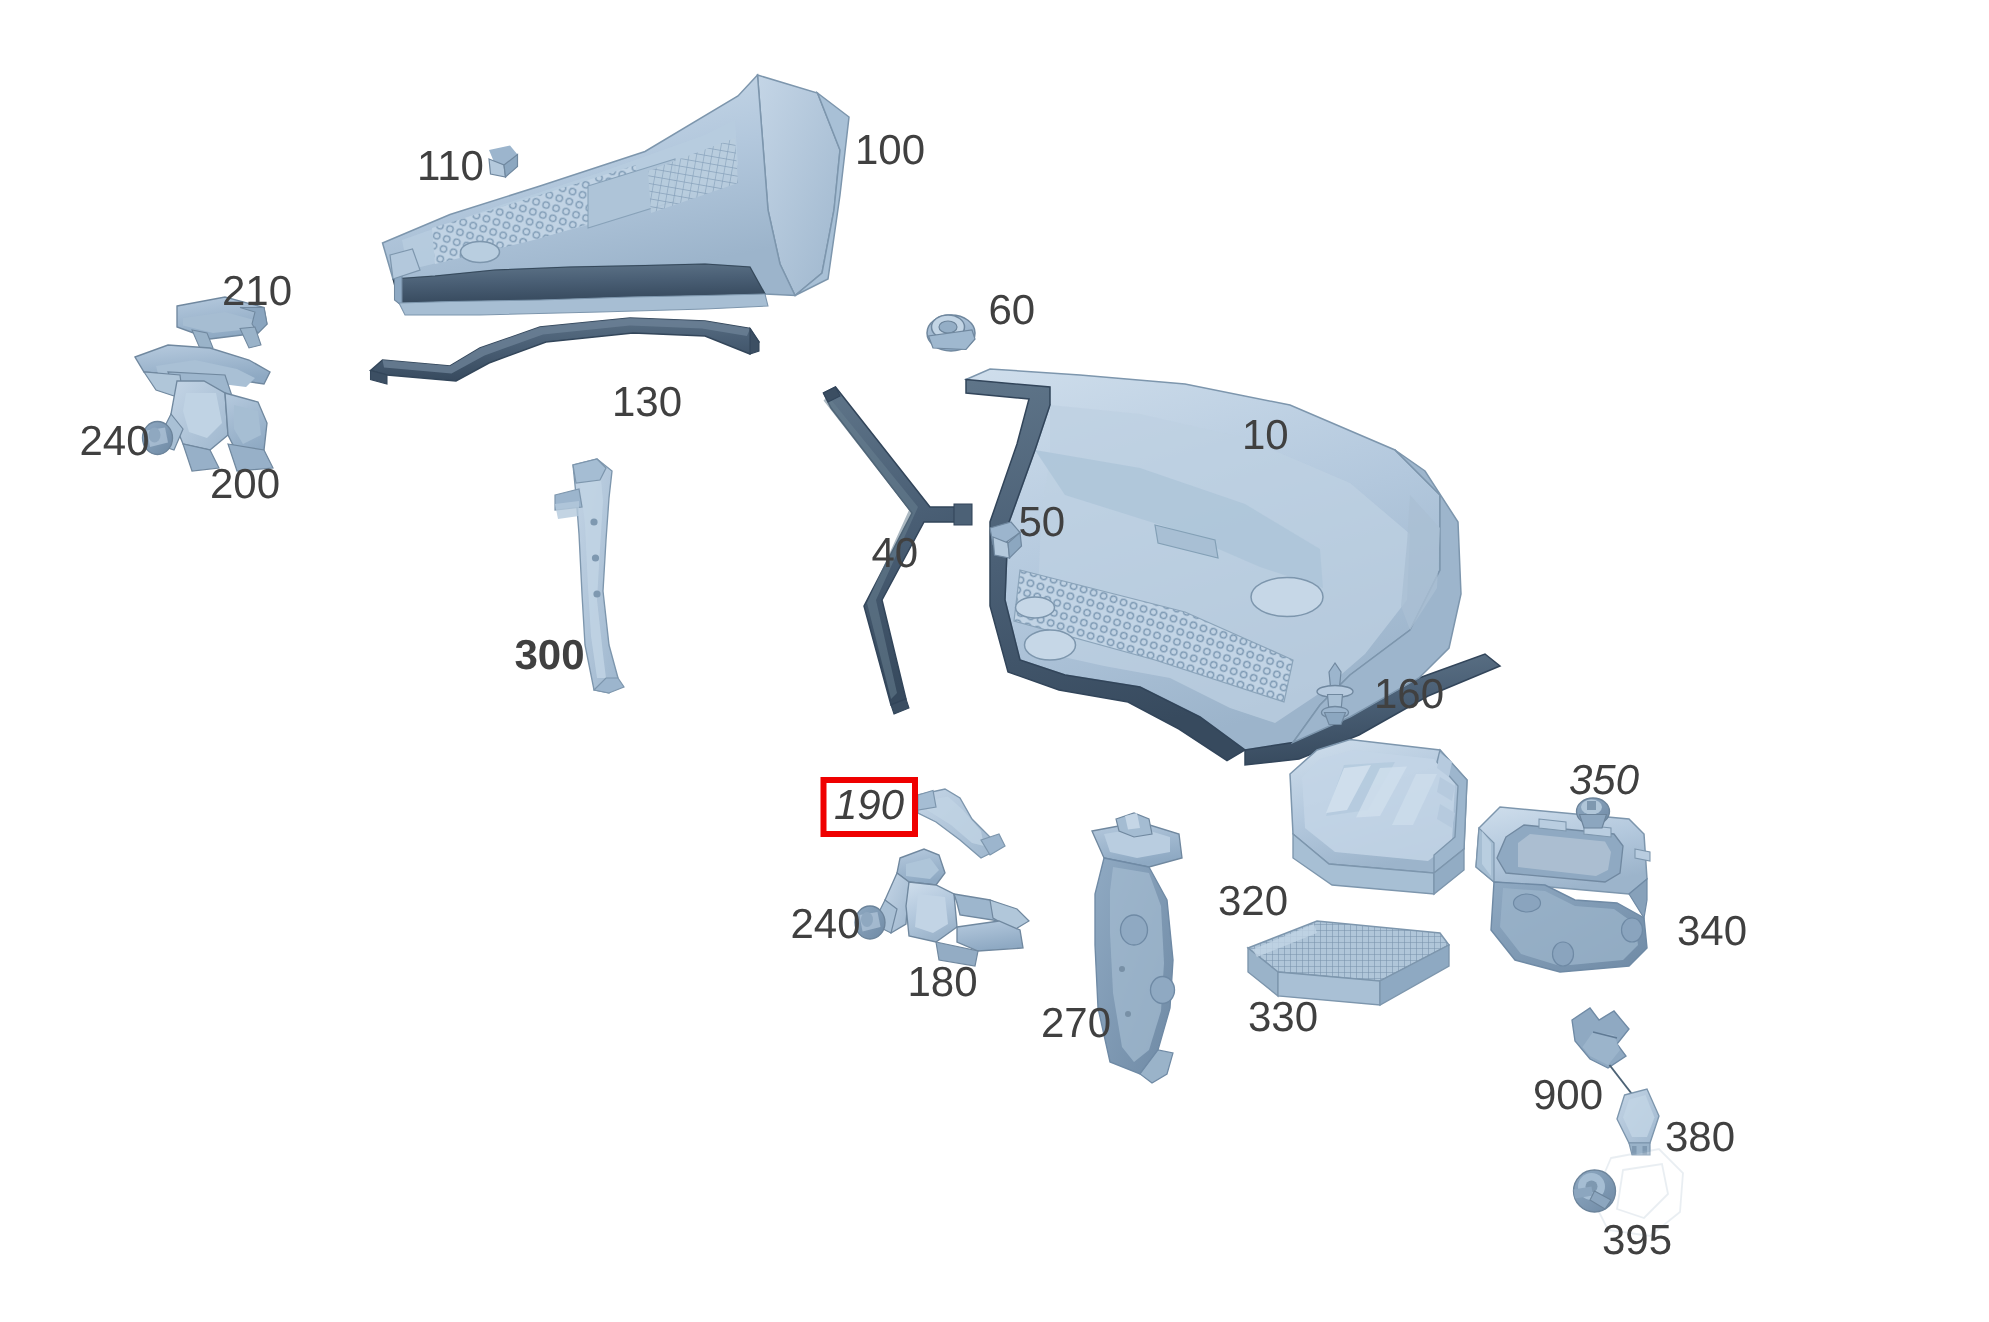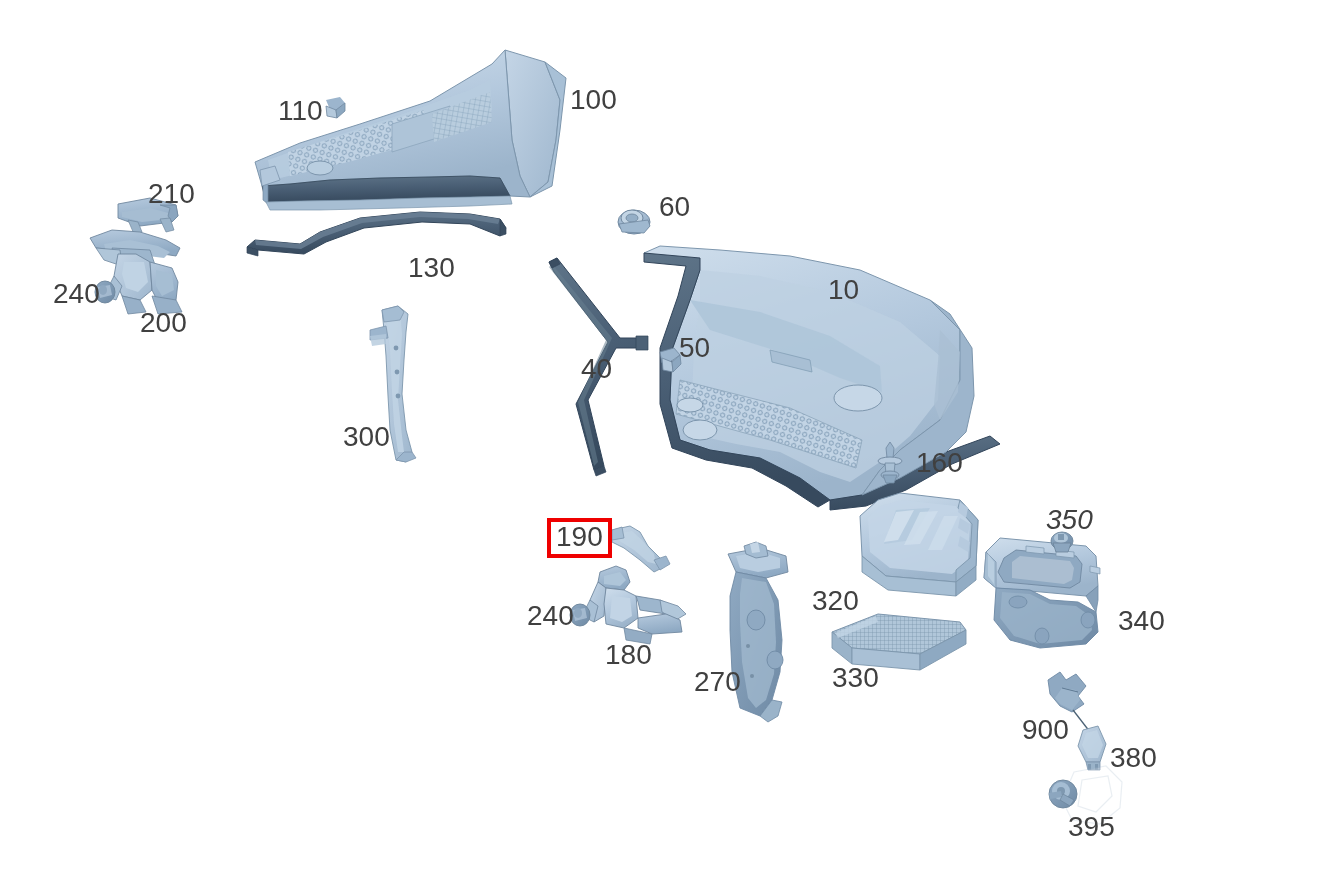--- a/index.html
+++ b/index.html
@@ -319,23 +319,23 @@
     <div class="lbl" style="left: 570px; top: 85px;">100</div>
     <div class="lbl" style="left: 278px; top: 96px;">110</div>
     <div class="lbl" style="left: 148px; top: 179px;">210</div>
     <div class="lbl" style="left: 53px; top: 279px;">240</div>
     <div class="lbl" style="left: 140px; top: 308px;">200</div>
     <div class="lbl" style="left: 364px; top: 253px; margin-left: 44px;">130</div>
     <div class="lbl" style="left: 659px; top: 192px;">60</div>
     <div class="lbl" style="left: 828px; top: 275px;">10</div>
     <div class="lbl" style="left: 679px; top: 333px;">50</div>
     <div class="lbl" style="left: 581px; top: 354px;">40</div>
-    <div class="lbl" style="left: 343px; top: 422px;">300</div>
+    <div class="lbl" style="left: 343px; top: 422px; font-weight: bold;">300</div>
     <div class="lbl" style="left: 916px; top: 448px;">160</div>
-    <div class="lbl highlight" style="left: 547px; top: 518px;">190</div>
+    <div class="lbl highlight" style="left: 547px; top: 518px; font-style: italic;">190</div>
     <div class="lbl" style="left: 1046px; top: 505px; font-style: italic;">350</div>
     <div class="lbl" style="left: 527px; top: 601px;">240</div>
     <div class="lbl" style="left: 812px; top: 586px;">320</div>
     <div class="lbl" style="left: 1118px; top: 606px;">340</div>
     <div class="lbl" style="left: 605px; top: 640px; text-align: center;">180</div>
     <div class="lbl" style="left: 832px; top: 663px;">330</div>
     <div class="lbl" style="left: 694px; top: 667px;">270</div>
     <div class="lbl" style="left: 1022px; top: 715px;">900</div>
     <div class="lbl" style="left: 1110px; top: 743px;">380</div>
     <div class="lbl" style="left: 1020px; top: 812px; margin-left: 48px;">395</div>

